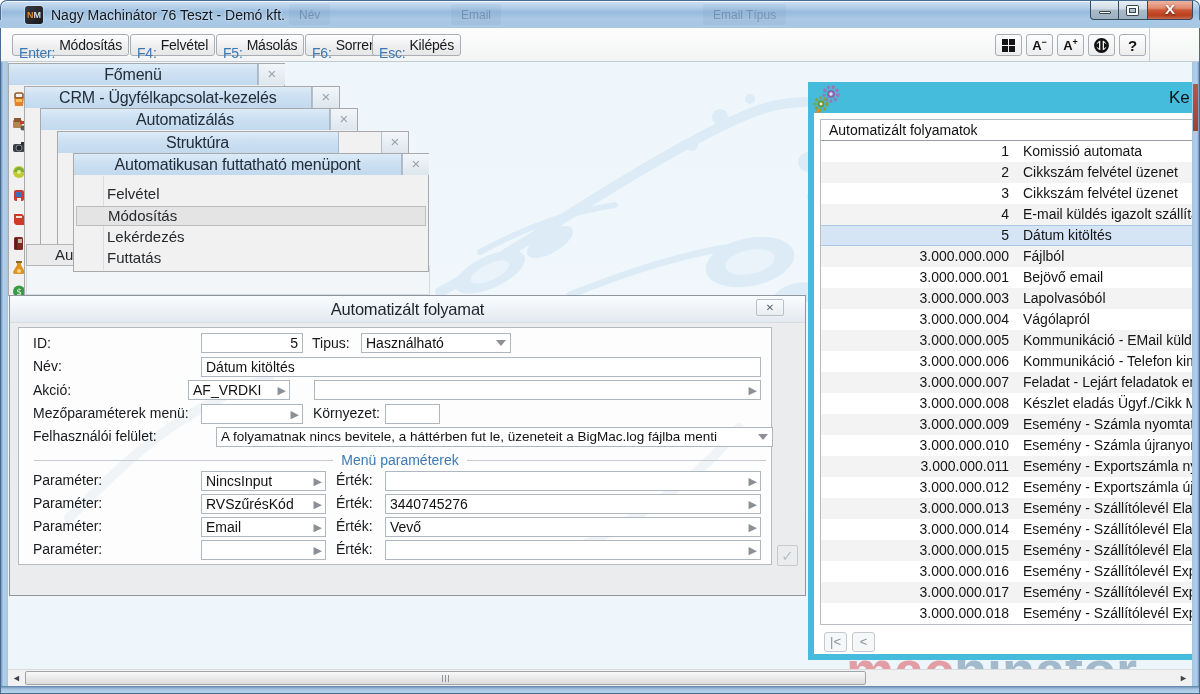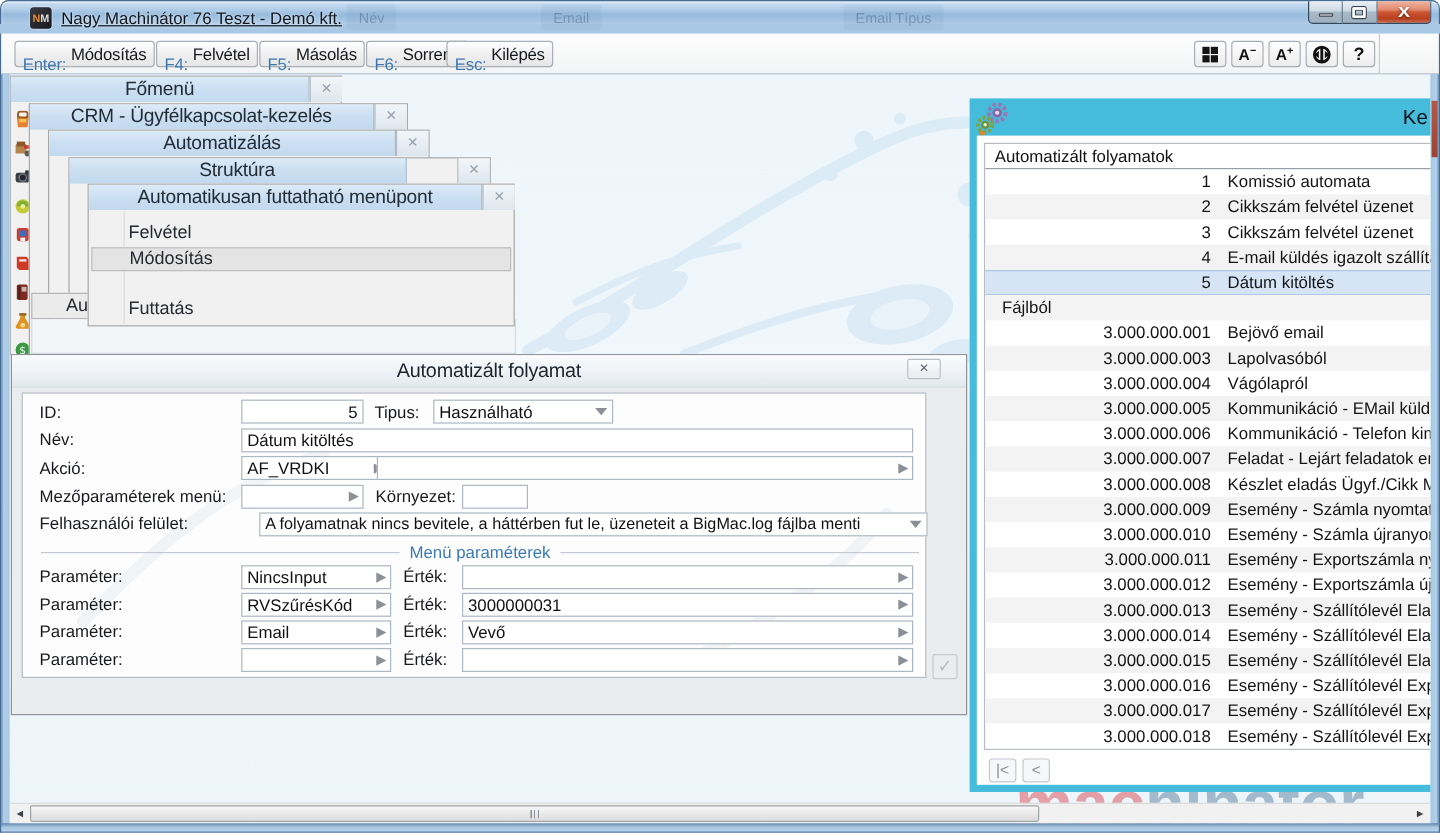--- a/index.html
+++ b/index.html
@@ -9,21 +9,21 @@
 
   
   .titlebar { position:absolute; left:0; top:0; width:1200px; height:20px;
     background:linear-gradient(180deg,#cfe1f2 0%,#b2cee9 35%,#97bbde 58%,#a3c4e2 82%,#b0cce7 100%);
     border-radius:7px 7px 0 0; box-shadow:inset 0 1px 0 rgba(255,255,255,.75), inset 1px 0 0 rgba(255,255,255,.35);
     border:1px solid #476d94; border-bottom:none; }
   .app-icon { position:absolute; left:24px; top:5px; width:18px; height:18px; border-radius:3px;
     background:linear-gradient(135deg,#3a3a42 0%,#17171c 100%); box-shadow:0 0 0 1px rgba(255,255,255,.25);
     color:#fff; font-size:9px; font-weight:bold; text-align:center; line-height:18px; }
   .app-icon b { color:#e8882a; } .app-icon i { color:#d8dde2; font-style:normal; }
-  .win-title { position:absolute; left:50px; top:6px; font-size:14px; color:#10161d; text-shadow:0 0 3px rgba(255,255,255,.8);text-decoration:underline; }
+  .win-title { position:absolute; left:50px; top:6px; font-size:14px; color:#10161d; text-shadow:0 0 3px rgba(255,255,255,.8); }
   .ghost { position:absolute; top:7px; font-size:12px; color:rgba(25,45,75,.30); }
   .ghost::before { content:""; position:absolute; left:-10px; top:-4px; right:-10px; bottom:-3px; background:rgba(80,110,150,.08); border-radius:2px; }
   .g1 { left:298px; } .g2 { left:460px; } .g3 { left:712px; }
 
   .winbtns { position:absolute; left:1089px; top:0; height:19px; display:flex; }
   .winbtn { height:19px; border:1px solid #35495c; border-top:none; position:relative; }
   .winbtn.min { width:29px; border-radius:0 0 0 4px;
     background:linear-gradient(180deg,#e9eff6 0%,#cfdae4 45%,#a9bac8 50%,#9db0c0 100%); }
   .winbtn.max { width:28px; border-left:none; border-right:none;
     background:linear-gradient(180deg,#e9eff6 0%,#cfdae4 45%,#a9bac8 50%,#9db0c0 100%); }
@@ -314,20 +314,21 @@
         <span>Au</span>
       </div>
     <div class="frag-body"></div>
 
     <div class="cwin" style="left:65px;top:91px;width:356px;height:119px">
       <div class="ctitle" style="width:328px">Automatikusan futtatható menüpont</div>
       <div class="cclose" style="left:328px">×</div>
       <div class="menu-sep"></div>
       <div class="menu-item" style="top:30px">Felvétel</div>
       <div class="menu-item hl" style="top:52px">Módosítás</div>
+      <div class="menu-item" style="top:73px">Lekérdezés</div>
       <div class="menu-item" style="top:94px">Futtatás</div>
     </div>
 
     <div class="watermark"><span class="wm1">mac</span><span class="wm2">hinator</span></div>
 
     <div class="dialog">
       <div class="dlg-title">Automatizált folyamat</div>
       <div class="dlg-close">✕</div>
       <div class="dlg-inner">
         <svg class="flourish" style="left:20px;top:10px" width="720" height="220" viewBox="0 0 720 220">
@@ -340,21 +341,21 @@
 
       <span class="dlg-label" style="left:23px;top:39px">ID:</span>
       <div class="fld right" style="left:191px;top:37px;width:102px">5</div>
       <span class="dlg-label" style="left:302px;top:39px">Tipus:</span>
       <div class="drop" style="left:351px;top:37px;width:150px"><span>Használható</span><span class="darr"></span></div>
 
       <span class="dlg-label" style="left:23px;top:62px">Név:</span>
       <div class="fld" style="left:191px;top:60.5px;width:560px">Dátum kitöltés</div>
 
       <span class="dlg-label" style="left:23px;top:86px">Akció:</span>
-      <div class="fld witharr" style="left:191px;top:84px;width:123px"><span>AF_VRDKI</span><span class="arr">▶</span></div>
+      <div class="fld witharr" style="left:178px;top:84px;width:102px"><span>AF_VRDKI</span><span class="arr">▶</span></div>
       <div class="fld witharr" style="left:304px;top:84px;width:447px"><span></span><span class="arr">▶</span></div>
 
       <span class="dlg-label" style="left:23px;top:109px">Mezőparaméterek menü:</span>
       <div class="fld witharr" style="left:191px;top:107.5px;width:102px"><span></span><span class="arr">▶</span></div>
       <span class="dlg-label" style="left:303px;top:109px">Környezet:</span>
       <div class="fld" style="left:375px;top:107.5px;width:55px"></div>
 
       <span class="dlg-label" style="left:23px;top:132px">Felhasználói felület:</span>
       <div class="drop" style="left:206px;top:130.5px;width:557px;font-size:13.5px"><span>A folyamatnak nincs bevitele, a háttérben fut le, üzeneteit a BigMac.log fájlba menti</span><span class="darr"></span></div>
 
@@ -365,21 +366,21 @@
       </div>
 
       <span class="dlg-label" style="left:23px;top:176px">Paraméter:</span>
       <div class="fld witharr" style="left:191px;top:174.5px;width:125px"><span>NincsInput</span><span class="arr">▶</span></div>
       <span class="dlg-label" style="left:326px;top:176px">Érték:</span>
       <div class="fld witharr" style="left:375px;top:174.5px;width:376px"><span></span><span class="arr">▶</span></div>
 
       <span class="dlg-label" style="left:23px;top:199px">Paraméter:</span>
       <div class="fld witharr" style="left:191px;top:197.5px;width:125px"><span>RVSzűrésKód</span><span class="arr">▶</span></div>
       <span class="dlg-label" style="left:326px;top:199px">Érték:</span>
-      <div class="fld witharr" style="left:375px;top:197.5px;width:376px"><span>3000000031</span><span class="arr">▶</span></div>
+      <div class="fld witharr" style="left:375px;top:197.5px;width:376px"><span>3440745276</span><span class="arr">▶</span></div>
 
       <span class="dlg-label" style="left:23px;top:222px">Paraméter:</span>
       <div class="fld witharr" style="left:191px;top:220.5px;width:125px"><span>Email</span><span class="arr">▶</span></div>
       <span class="dlg-label" style="left:326px;top:222px">Érték:</span>
       <div class="fld witharr" style="left:375px;top:220.5px;width:376px"><span>Vevő</span><span class="arr">▶</span></div>
 
       <span class="dlg-label" style="left:23px;top:245px">Paraméter:</span>
       <div class="fld witharr" style="left:191px;top:243.5px;width:125px"><span></span><span class="arr">▶</span></div>
       <span class="dlg-label" style="left:326px;top:245px">Érték:</span>
       <div class="fld witharr" style="left:375px;top:243.5px;width:376px"><span></span><span class="arr">▶</span></div>
@@ -421,20 +422,21 @@
             </div>
           <div class="prow">
               <span class="num">4</span>
               <span class="nm">E-mail küldés igazolt szállítás</span>
             </div>
           <div class="prow sel">
               <span class="num">5</span>
               <span class="nm">Dátum kitöltés</span>
             </div>
           <div class="prow">
+              <span class="num">3.000.000.000</span>
               <span class="nm">Fájlból</span>
             </div>
           <div class="prow">
               <span class="num">3.000.000.001</span>
               <span class="nm">Bejövő email</span>
             </div>
           <div class="prow">
               <span class="num">3.000.000.003</span>
               <span class="nm">Lapolvasóból</span>
             </div>

